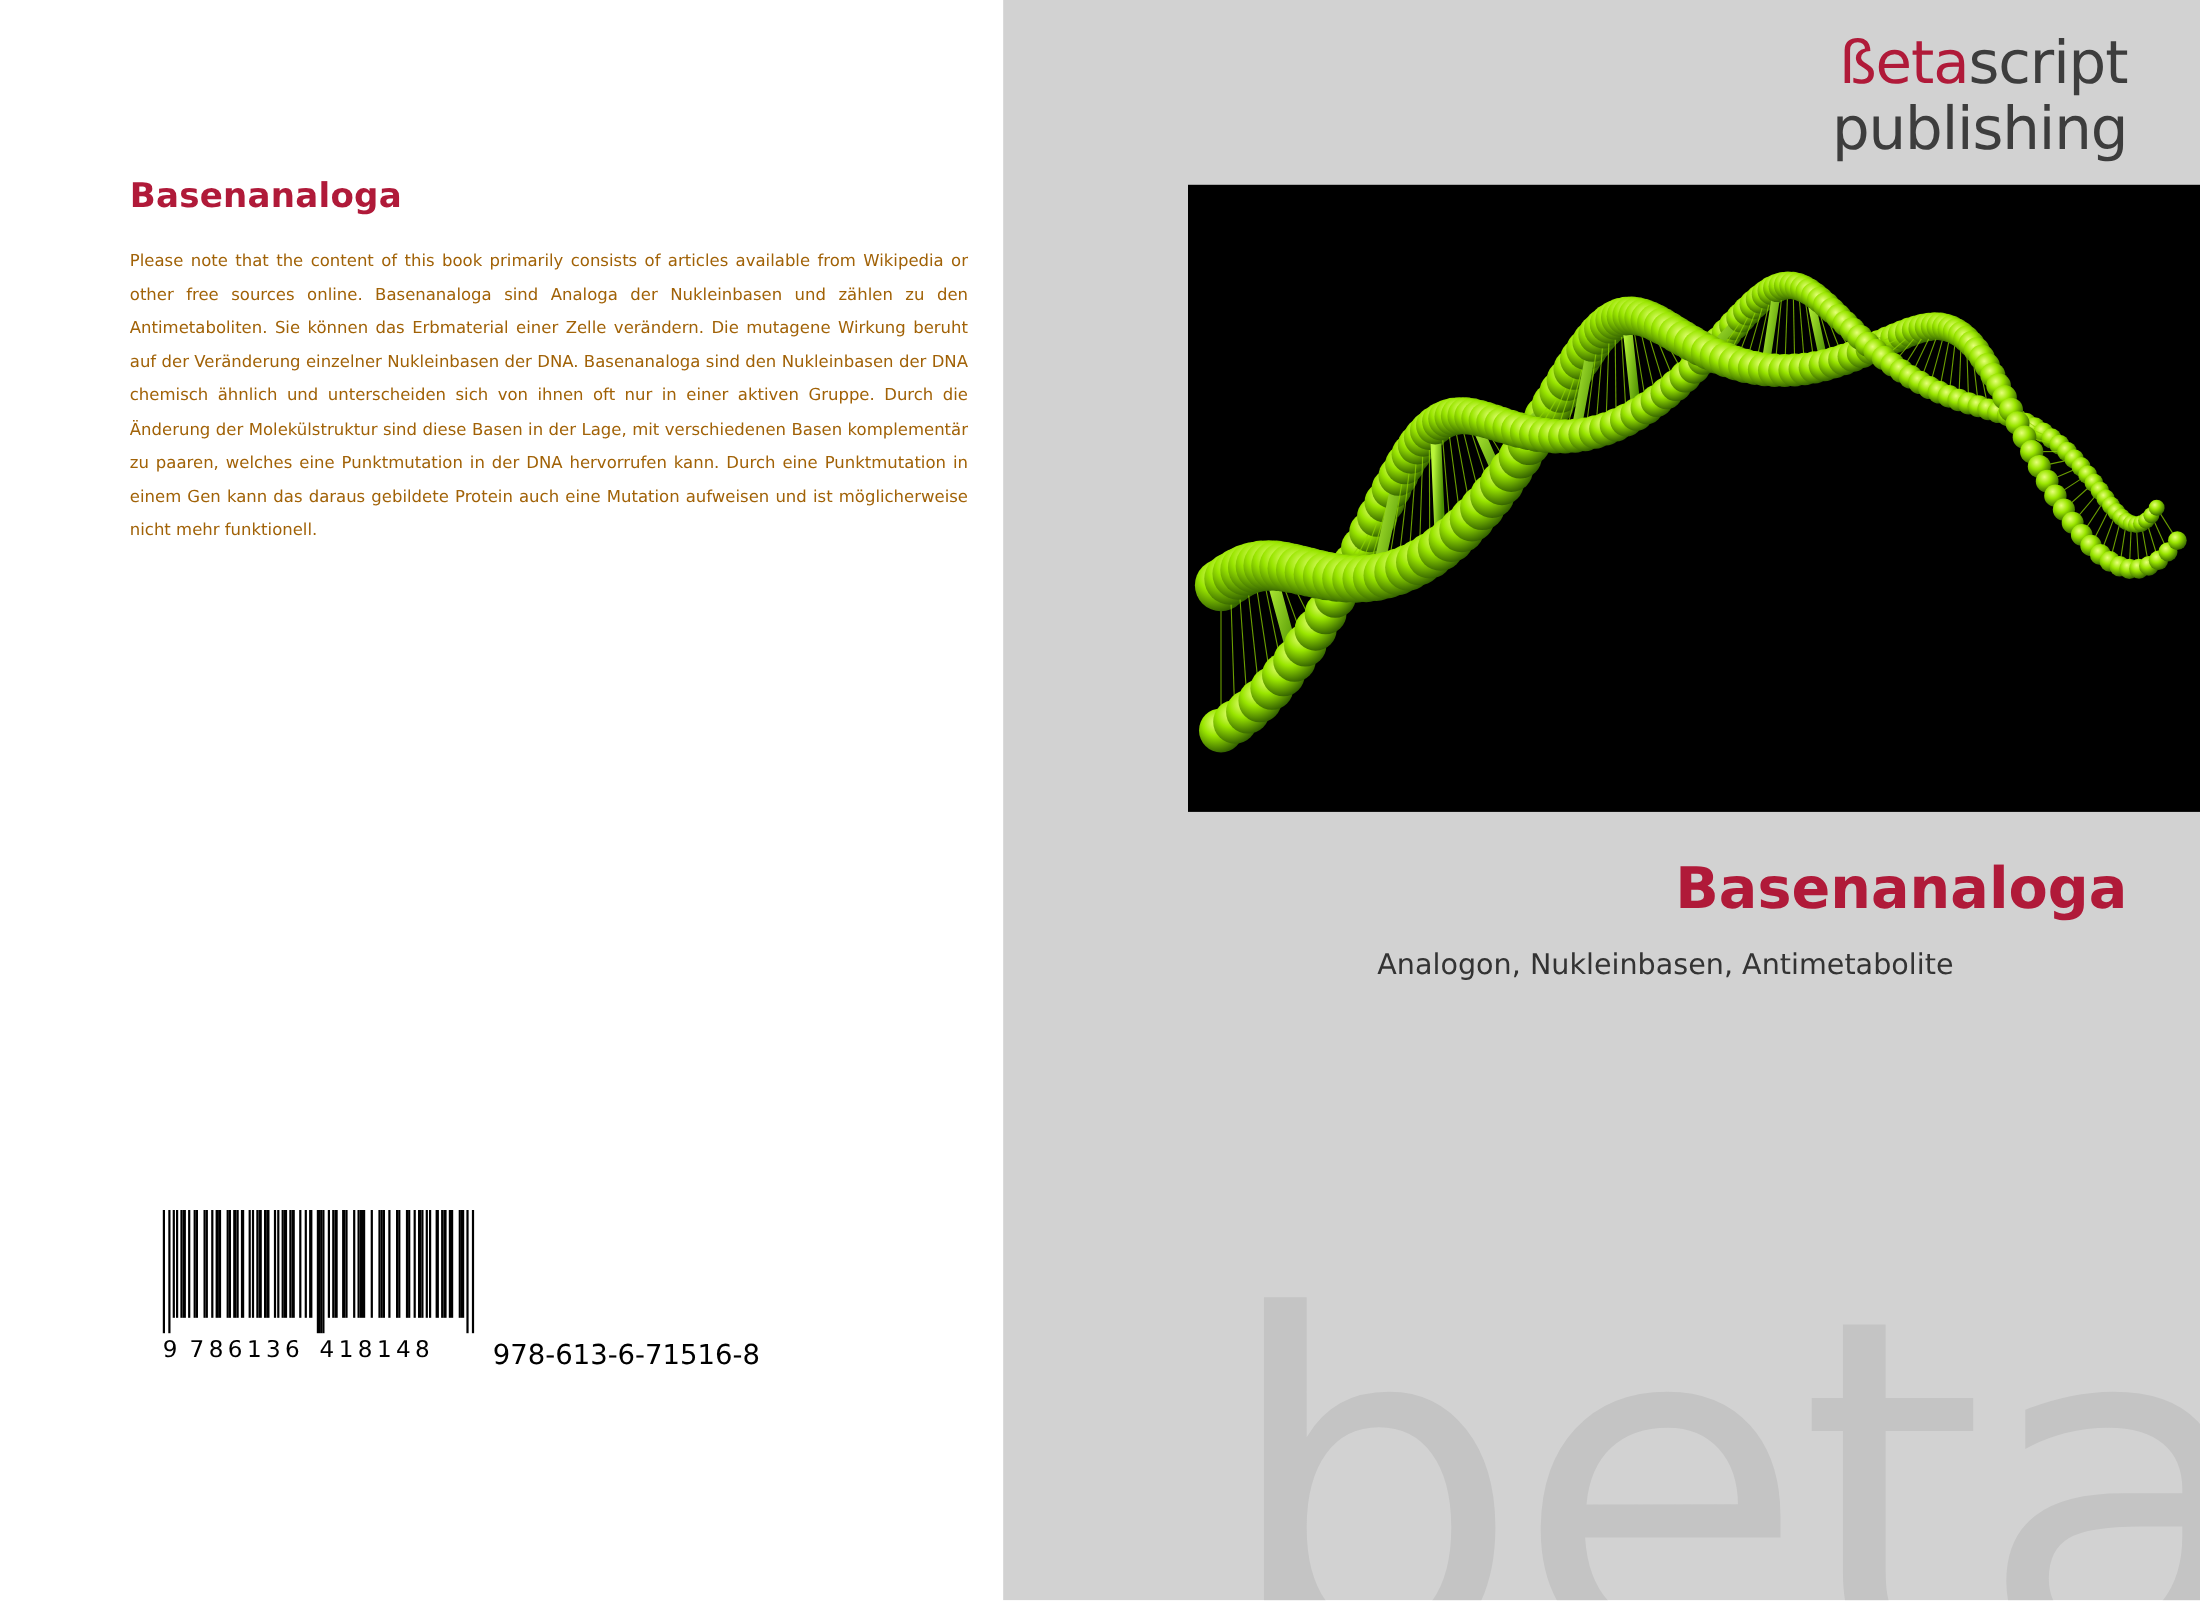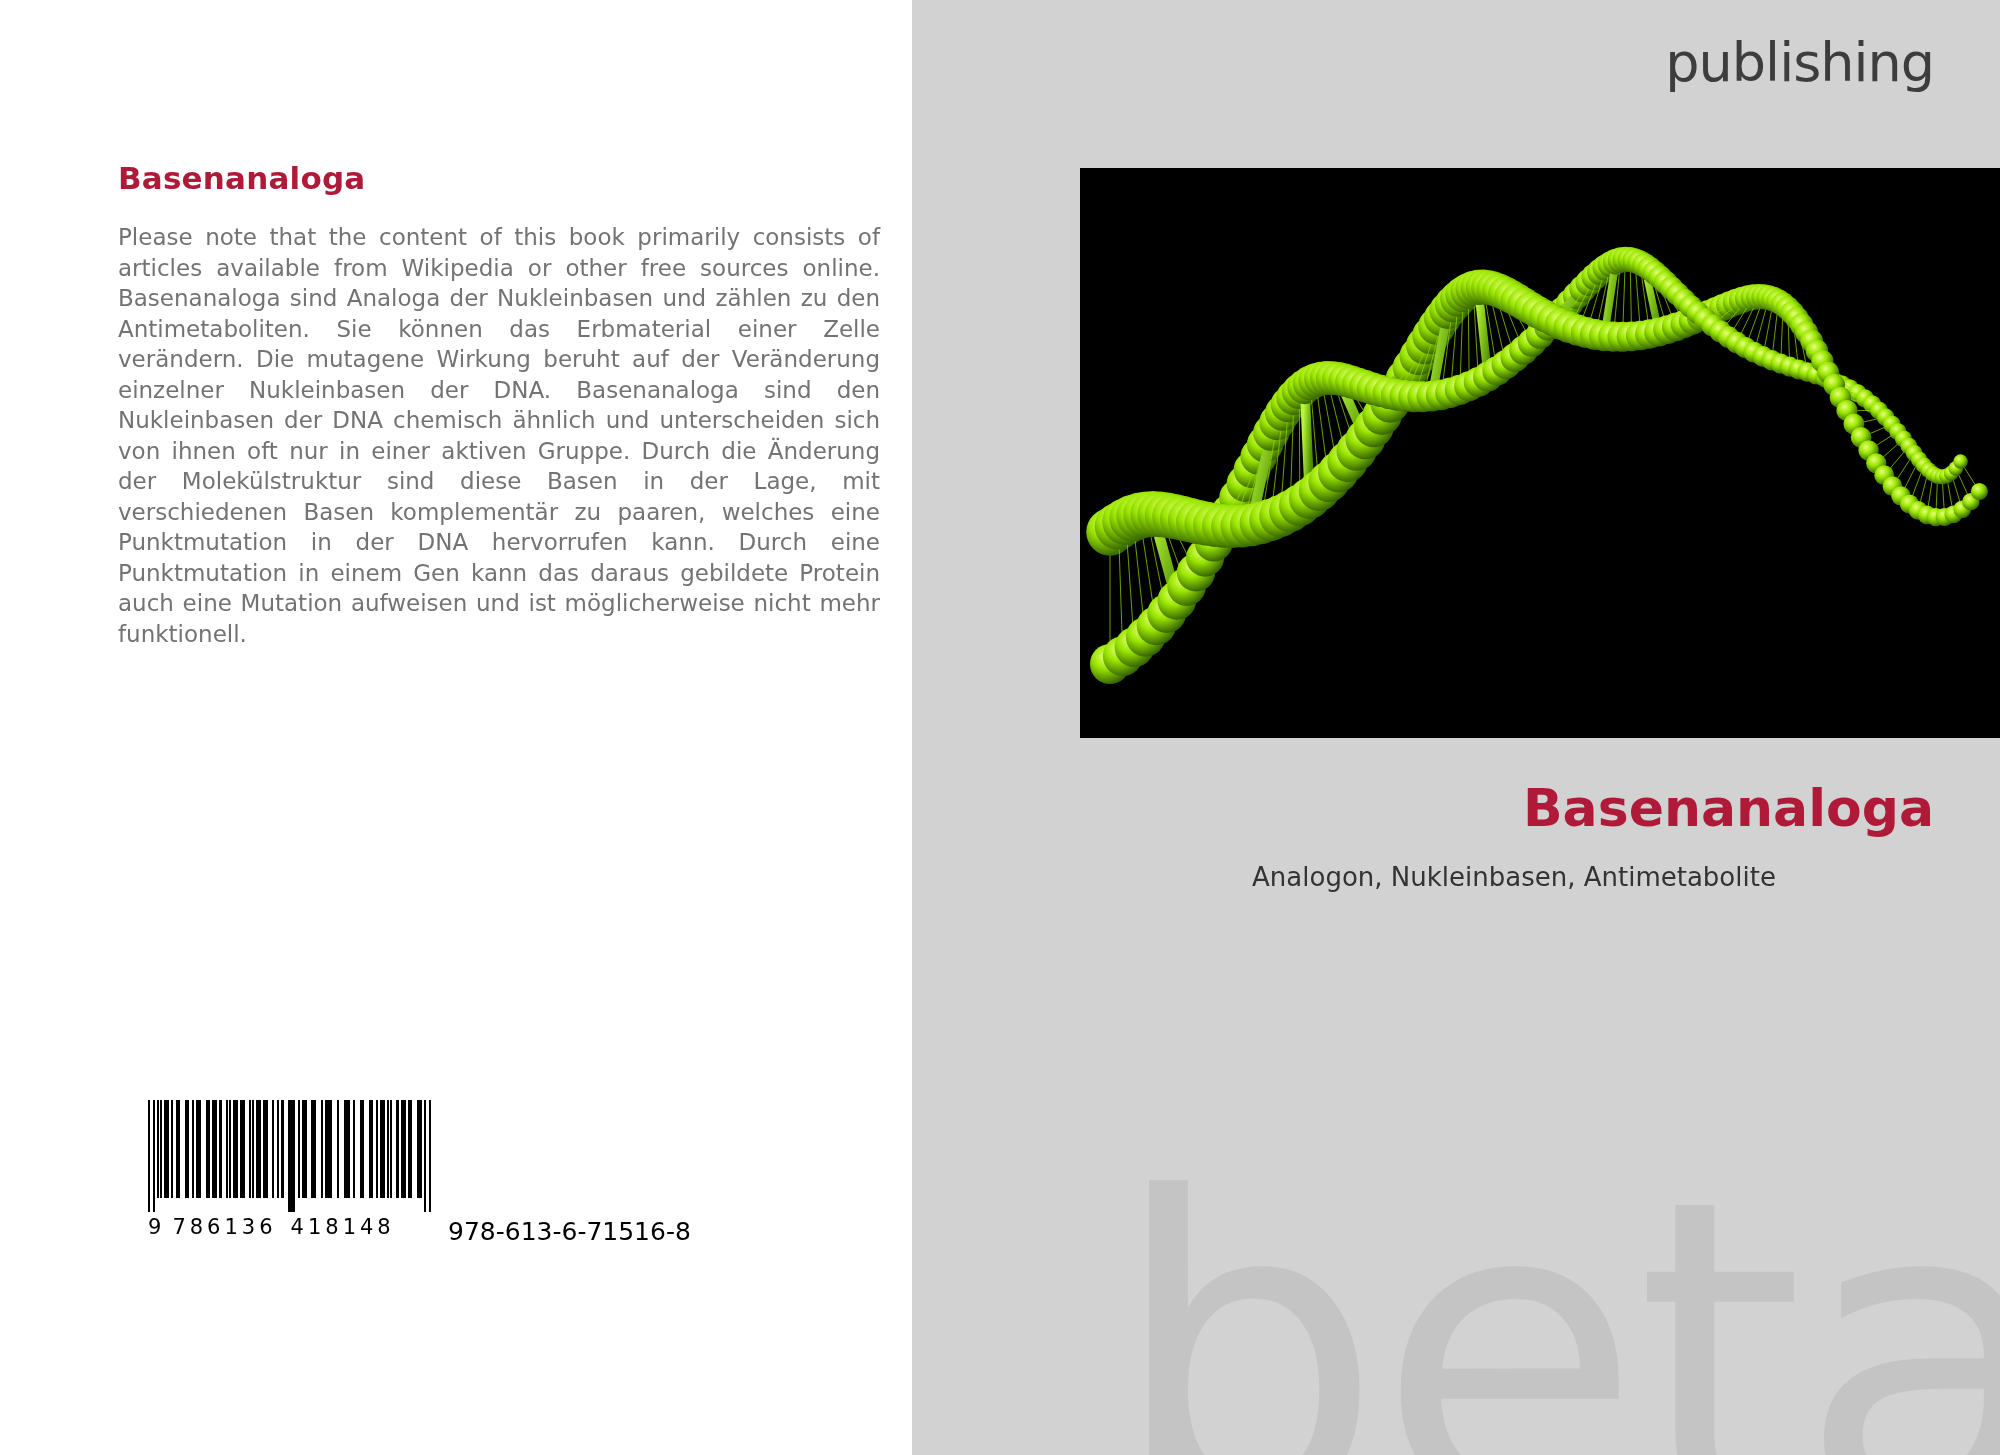--- a/index.html
+++ b/index.html
@@ -37,23 +37,23 @@
     font-size: 31px;
     font-weight: bold;
     color: #b01a39;
     letter-spacing: 0.2px;
   }
   .back-text {
     position: absolute;
     left: 118px;
     top: 222px;
     width: 762px;
-    font-size: 23px;
+    font-size: 15px;
     line-height: 30.5px;
-    color: #737373;
+    color: #a16207;
     text-align: justify;
   }
   
   .barcode-area {
     position: absolute;
     left: 148px;
     top: 1100px;
     width: 560px;
   }
   .barcode-bars {
@@ -280,20 +280,21 @@
     </div>
   </div>
 
   <div class="spine"></div>
 
   <div class="front-panel">
 
     <div class="watermark">beta</div>
 
     <div class="logo">
+      <div class="l1"><span class="beta">ßeta</span><span>script</span></div>
       <div class="l2">publishing</div>
     </div>
 
     <div class="cover-image">
       <svg width="920" height="570" viewBox="0 0 920 570">
         <defs>
           <radialGradient id="beadg" cx="38%" cy="32%" r="72%">
             <stop offset="0%" stop-color="#e6ff7a"></stop>
             <stop offset="42%" stop-color="#9ae600"></stop>
             <stop offset="100%" stop-color="#2f5c00"></stop>

